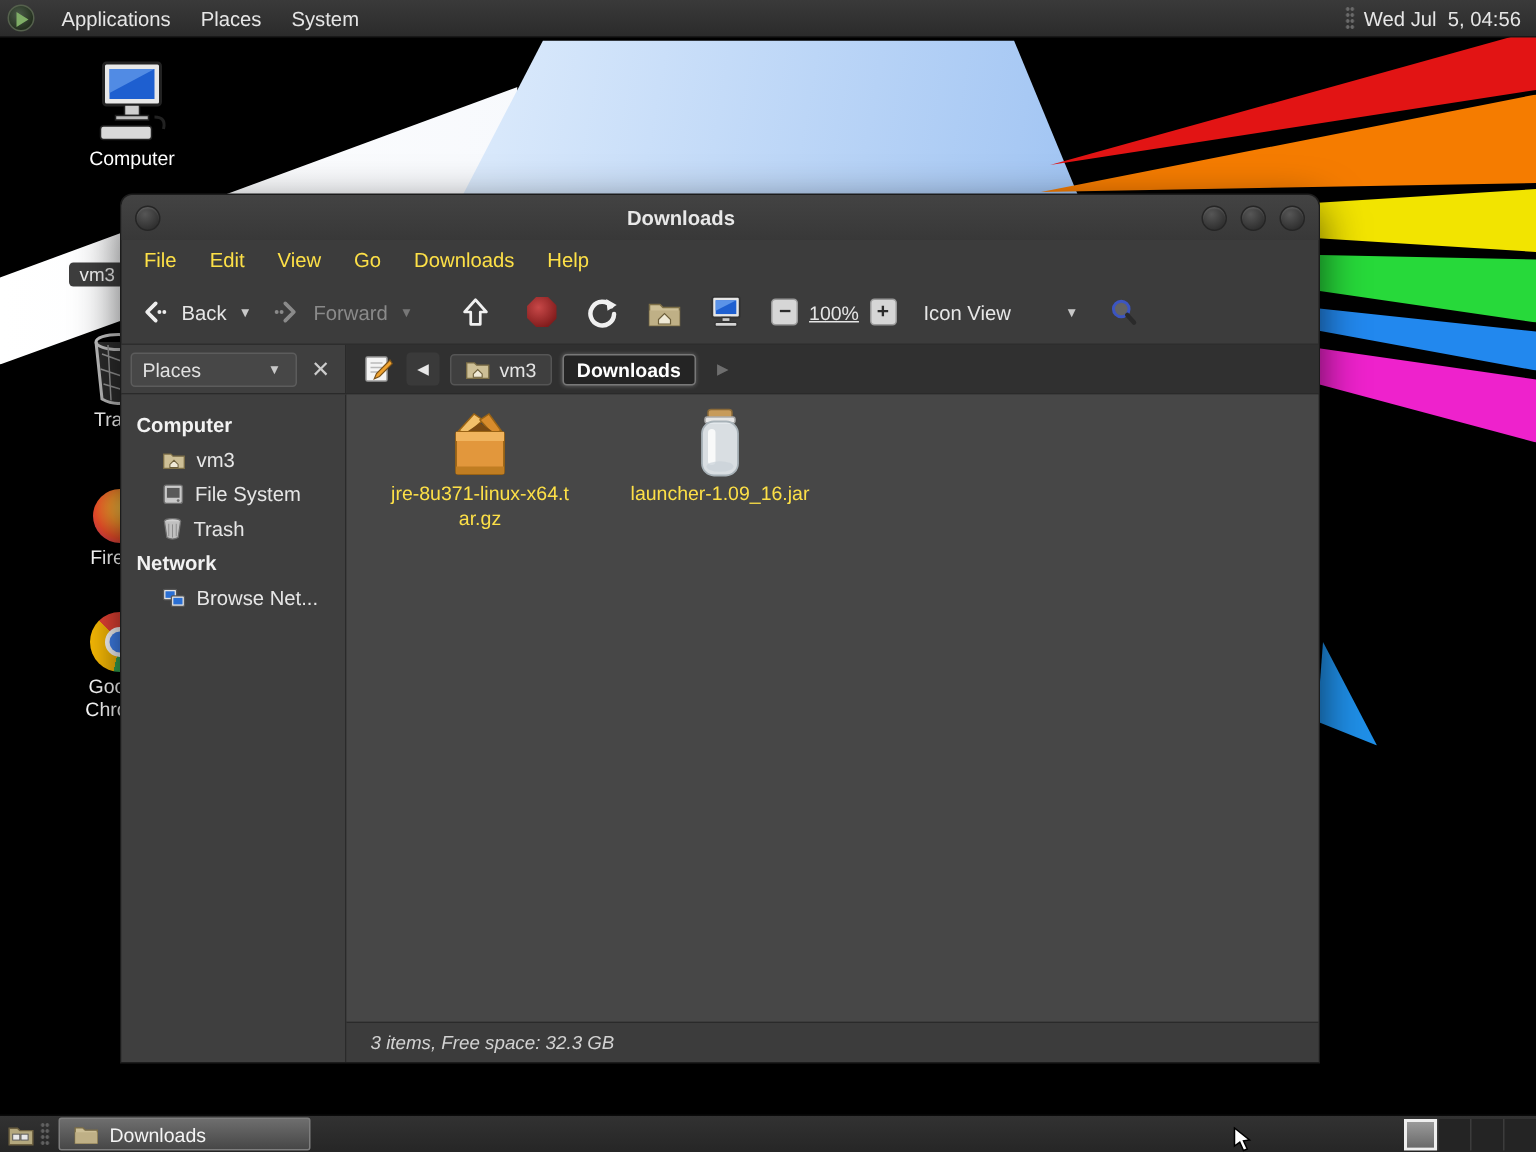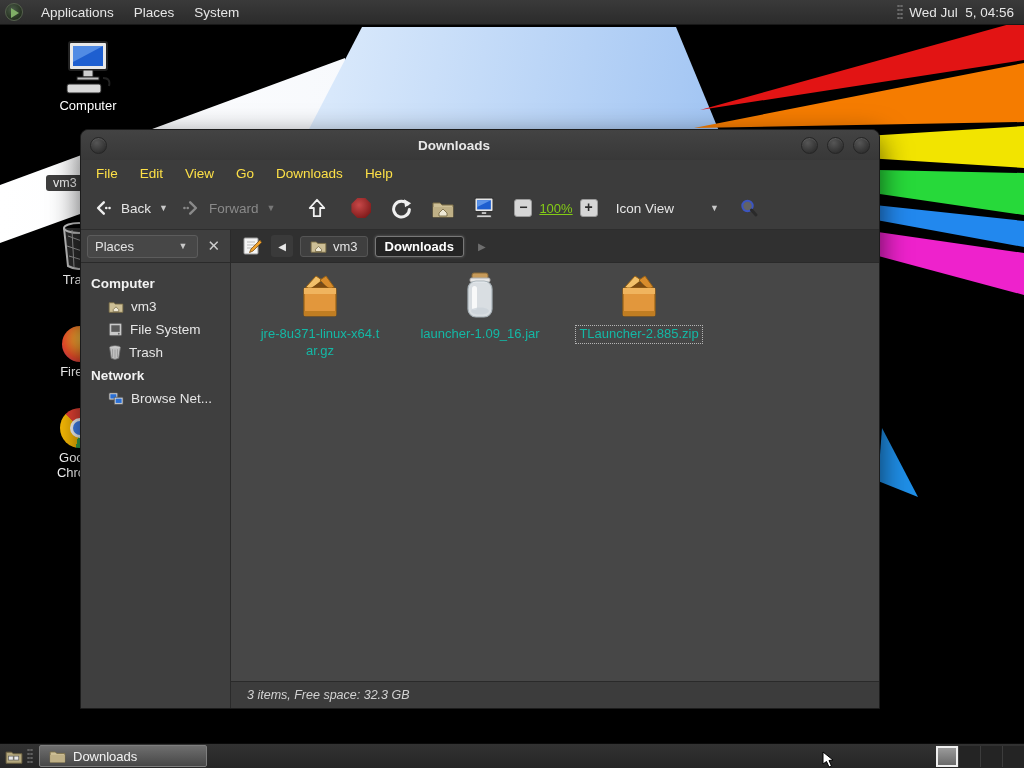--- a/index.html
+++ b/index.html
@@ -59,21 +59,21 @@
 
   .toolbar { height:43px; display:flex; align-items:center; padding:0 8px; border-bottom:1px solid #2d2d2d; }
   .tb { display:flex; align-items:center; gap:9px; padding:4px 5px; border-radius:4px; color:#e6e6e6; font-size:13.5px; }
   .tb.disabled { color:#8a8a8a; }
   .caret { font-size:9px; color:#c8c8c8; padding:0 3px; }
   .caret.dim { color:#777; }
   .stop-oct { width:20px; height:20px; background:radial-gradient(circle at 40% 35%, #c84848, #7e1a1a 80%);
     clip-path:polygon(30% 0,70% 0,100% 30%,100% 70%,70% 100%,30% 100%,0 70%,0 30%); }
   .sq-btn { width:18px; height:18px; border-radius:3px; background:#d6d6d6; border:1px solid #9a9a9a;
     color:#2c2c2c; font-weight:bold; font-size:14px; line-height:15px; text-align:center; }
-  .zoom-label { color:#84cc16; padding:0 2px;text-decoration:underline; }
+  .zoom-label { color:#e5e5e5; padding:0 2px;text-decoration:underline; }
 
   .locrow { height:33px; display:flex; border-bottom:1px solid #2a2a2a; }
   .loc-left { width:150px; background:var(--sidebar_bg); border-right:1px solid #2a2a2a;
     display:flex; align-items:center; padding:0 6px; gap:5px; }
   .places-combo { flex:1; display:flex; align-items:center; justify-content:space-between;
     background:#474747; border:1px solid #5c5c5c; border-radius:3px; padding:3px 7px; font-size:13px; color:#e2e2e2; }
   .x-btn { color:#cccccc; font-size:15px; padding:0 4px; }
   .loc-right { flex:1; background:var(--location_bg); display:flex; align-items:center; gap:7px; padding:0 9px; }
   .crumb-arrow { width:22px; height:22px; display:flex; align-items:center; justify-content:center;
     background:#3a3a3a; border-radius:3px; color:#e8e8e8; font-size:10px; }
@@ -84,21 +84,21 @@
     font-weight:bold; color:#ffffff; }
 
   .bodyrow { flex:1; display:flex; min-height:0; }
   .sidebar { width:150px; background:var(--sidebar_bg); border-right:1px solid #2a2a2a; padding-top:9px; }
   .side-header { font-weight:bold; color:#f2f2f2; font-size:13.5px; padding:4px 10px; }
   .side-item { display:flex; align-items:center; gap:7px; padding:3px 8px 3px 27px; font-size:13.5px; color:#e6e6e6; height:23px; }
 
   .contentcol { flex:1; display:flex; flex-direction:column; min-width:0; }
   .filepane { flex:1; background:var(--content_bg); position:relative; }
   .file { position:absolute; width:140px; display:flex; flex-direction:column; align-items:center; }
-  .file-label { margin-top:5px; font-size:13px; color:#14b8a6; line-height:1.3; text-align:center; }
+  .file-label { font-size:13px; color:#fde047; line-height:1.3; text-align:center; }
   .file-label.wrap { width:124px; word-break:break-all; }
   .file-label.focused { outline:1px dotted #b5b5b5; padding:0 3px; }
 
   .statusbar { height:27px; background:#3c3c3c; border-top:1px solid #2a2a2a; display:flex;
     align-items:center; padding:0 16px; font-style:italic; font-size:12.5px; color:#d2d2d2; }
 
   
   .bottom-panel { position:absolute; left:0; top:743px; width:1024px; height:25px; z-index:40;
     background:linear-gradient(#323232,#262626); border-top:1px solid #0a0a0a; display:flex; align-items:center; }
   .show-desktop { margin:0 4px 0 5px; }
@@ -370,31 +370,20 @@
           <svg width="44" height="50" viewBox="0 0 44 50">
             <rect x="14" y="2" width="16" height="6" rx="2" fill="#c79b5b" stroke="#8a6a38"></rect>
             <rect x="12" y="7" width="20" height="4" rx="1.5" fill="#e6e6e6" stroke="#aaa"></rect>
             <rect x="10" y="10" width="24" height="36" rx="8" fill="rgba(238,244,248,.88)" stroke="#a8b2b8" stroke-width="1.2"></rect>
             <rect x="14" y="15" width="5" height="24" rx="2.5" fill="#ffffff" opacity=".8"></rect>
             <ellipse cx="22" cy="40" rx="9" ry="3.5" fill="#c9d2d8" opacity=".7"></ellipse>
           </svg>
           <div class="file-label">launcher-1.09_16.jar</div>
         </div>
 
-        <div class="file" style="left:338px; top:8px;">
-          <svg width="48" height="50" viewBox="0 0 48 50">
-            <polygon points="10,16 20,5 26,9 15,19" fill="#f2c06a" stroke="#9a6314" stroke-width="1"></polygon>
-            <polygon points="38,16 30,5 24,9 33,19" fill="#d88c2c" stroke="#9a6314" stroke-width="1"></polygon>
-            <polygon points="15,17 24,11 33,17 24,22" fill="#7a4a12"></polygon>
-            <rect x="8" y="17" width="32" height="28" rx="1.5" fill="#e2973c" stroke="#9a6314" stroke-width="1.2"></rect>
-            <rect x="8" y="17" width="32" height="6" fill="#f0b45e"></rect>
-            <rect x="8" y="40" width="32" height="5" fill="#c07d22"></rect>
-          </svg>
-          <div class="file-label focused">TLauncher-2.885.zip</div>
-        </div>
 
       </div>
       <div class="statusbar">
         <span>3 items, Free space: 32.3 GB</span>
       </div>
     </div>
   </div>
 </div>
 
 <div class="bottom-panel">

